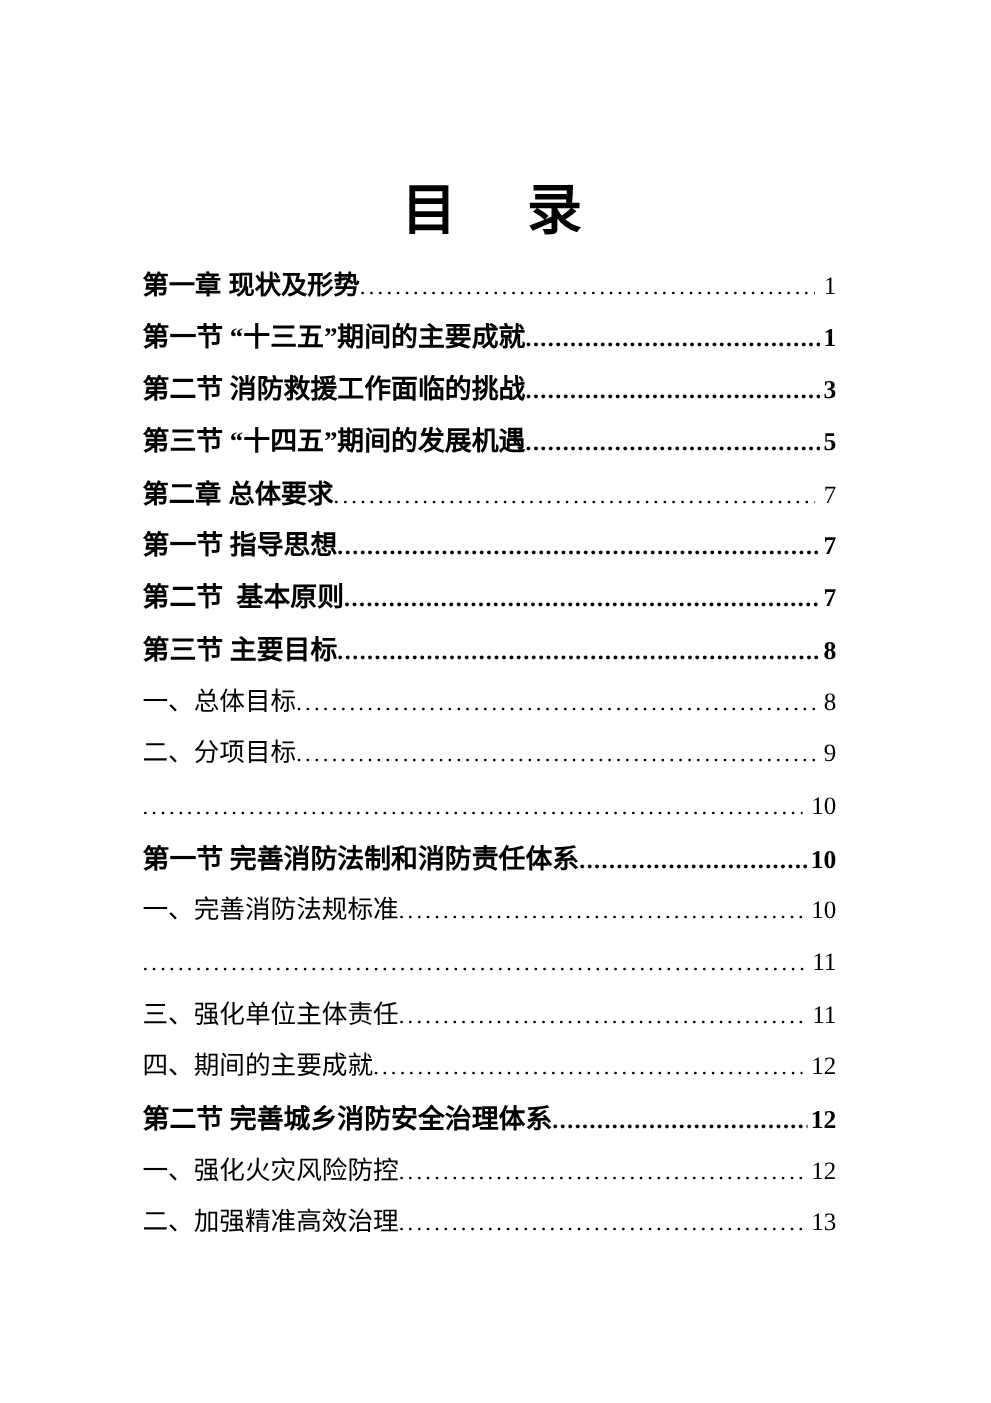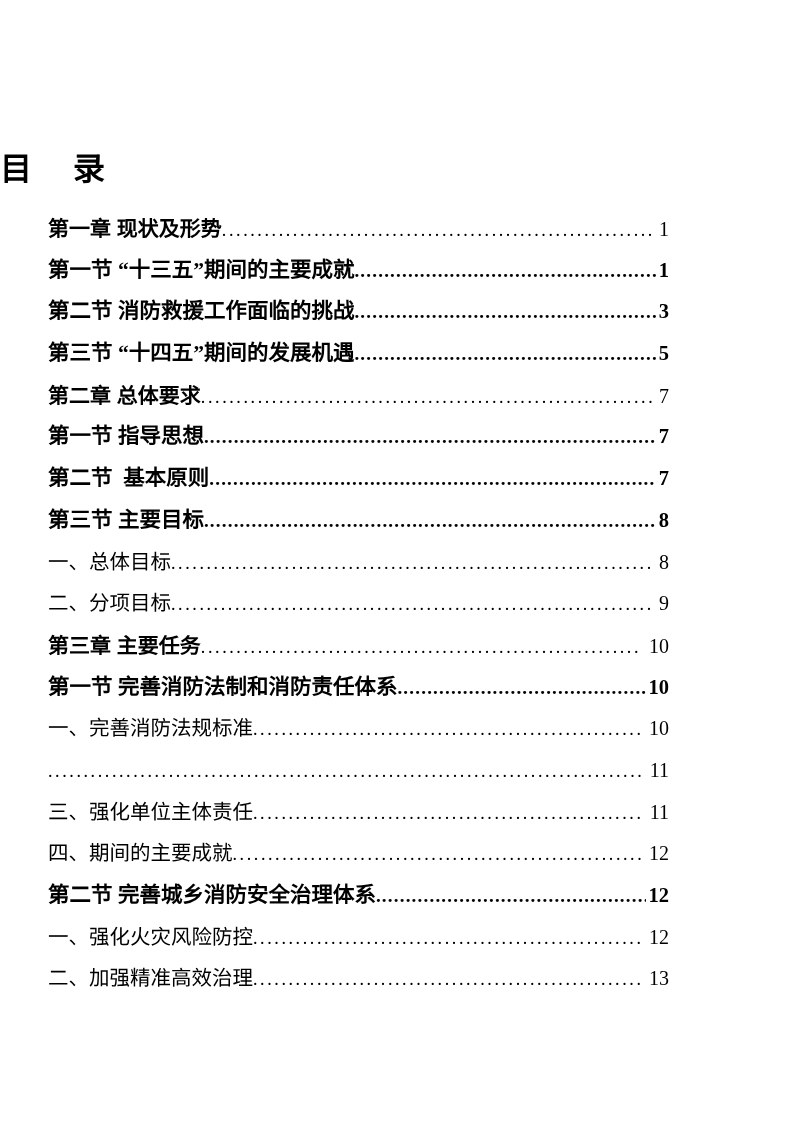--- a/index.html
+++ b/index.html
@@ -12,30 +12,31 @@
     font-family: "Liberation Serif", "DejaVu Serif", serif;
     color: #000000;
   }
   .page {
     position: absolute;
     inset: 0;
     background: #ffffff;
   }
   .doc-title {
     margin-top: 143px;
+    text-align: center;
     font-family: "Liberation Serif", "DejaVu Serif", serif;
-    font-size: 32px;
+    font-size: 44px;
     font-weight: 700;
     letter-spacing: 0.14em;
     line-height: 52px;
     white-space: pre;
   }
   .toc-list {
     margin-top: 13px;
-    padding-left: 48px;
+    padding-left: 114px;
     padding-right: 124px;
   }
   .toc-row {
     display: flex;
     align-items: baseline;
     height: 41.7px;
     line-height: 41.7px;
     white-space: nowrap;
   }
   .toc-label { white-space: pre; }
@@ -131,21 +132,20 @@
     <span class="toc-label">一、总体目标</span>
     <span class="toc-dots"></span>
     <span class="toc-page">8</span>
   </div>
       <div class="toc-row level-sub">
     <span class="toc-label">二、分项目标</span>
     <span class="toc-dots"></span>
     <span class="toc-page">9</span>
   </div>
       <div class="toc-row level-chapter">
-    <span class="toc-label">第三章 主要任务</span>
     <span class="toc-dots"></span>
     <span class="toc-page">10</span>
   </div>
       <div class="toc-row level-section">
     <span class="toc-label">第一节 完善消防法制和消防责任体系</span>
     <span class="toc-dots"></span>
     <span class="toc-page">10</span>
   </div>
       <div class="toc-row level-sub">
     <span class="toc-label">一、完善消防法规标准</span>

